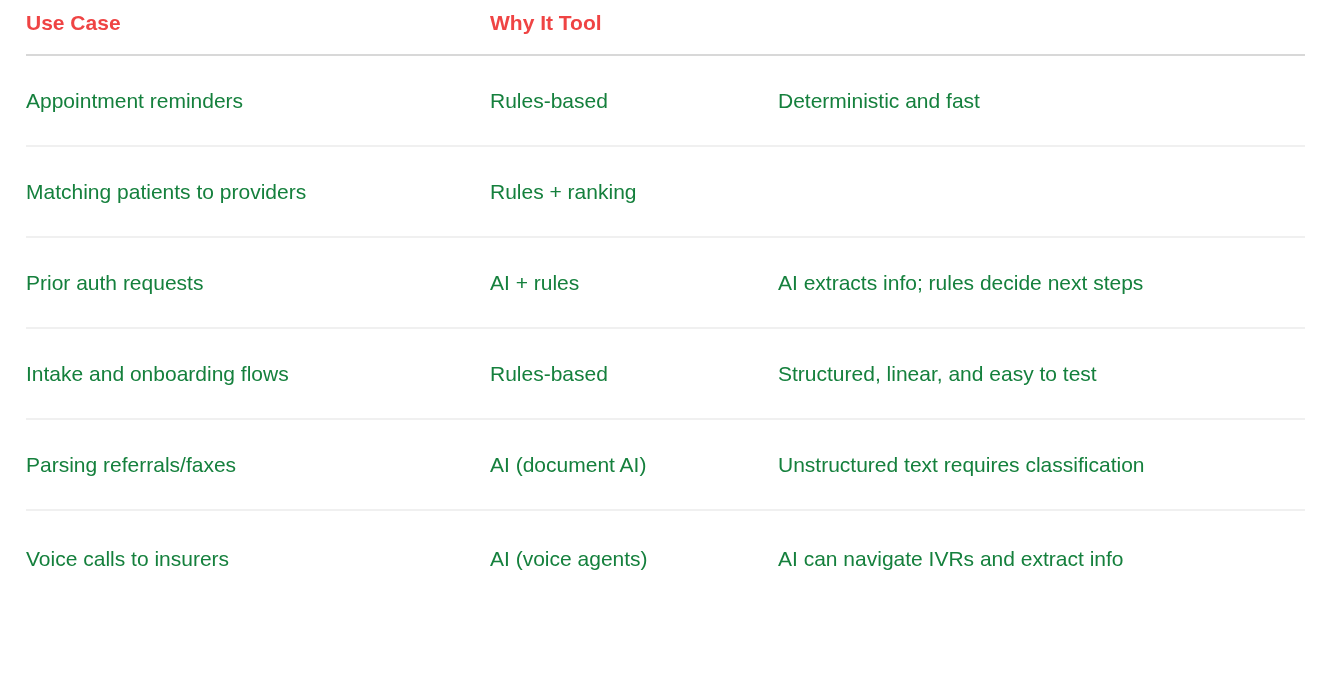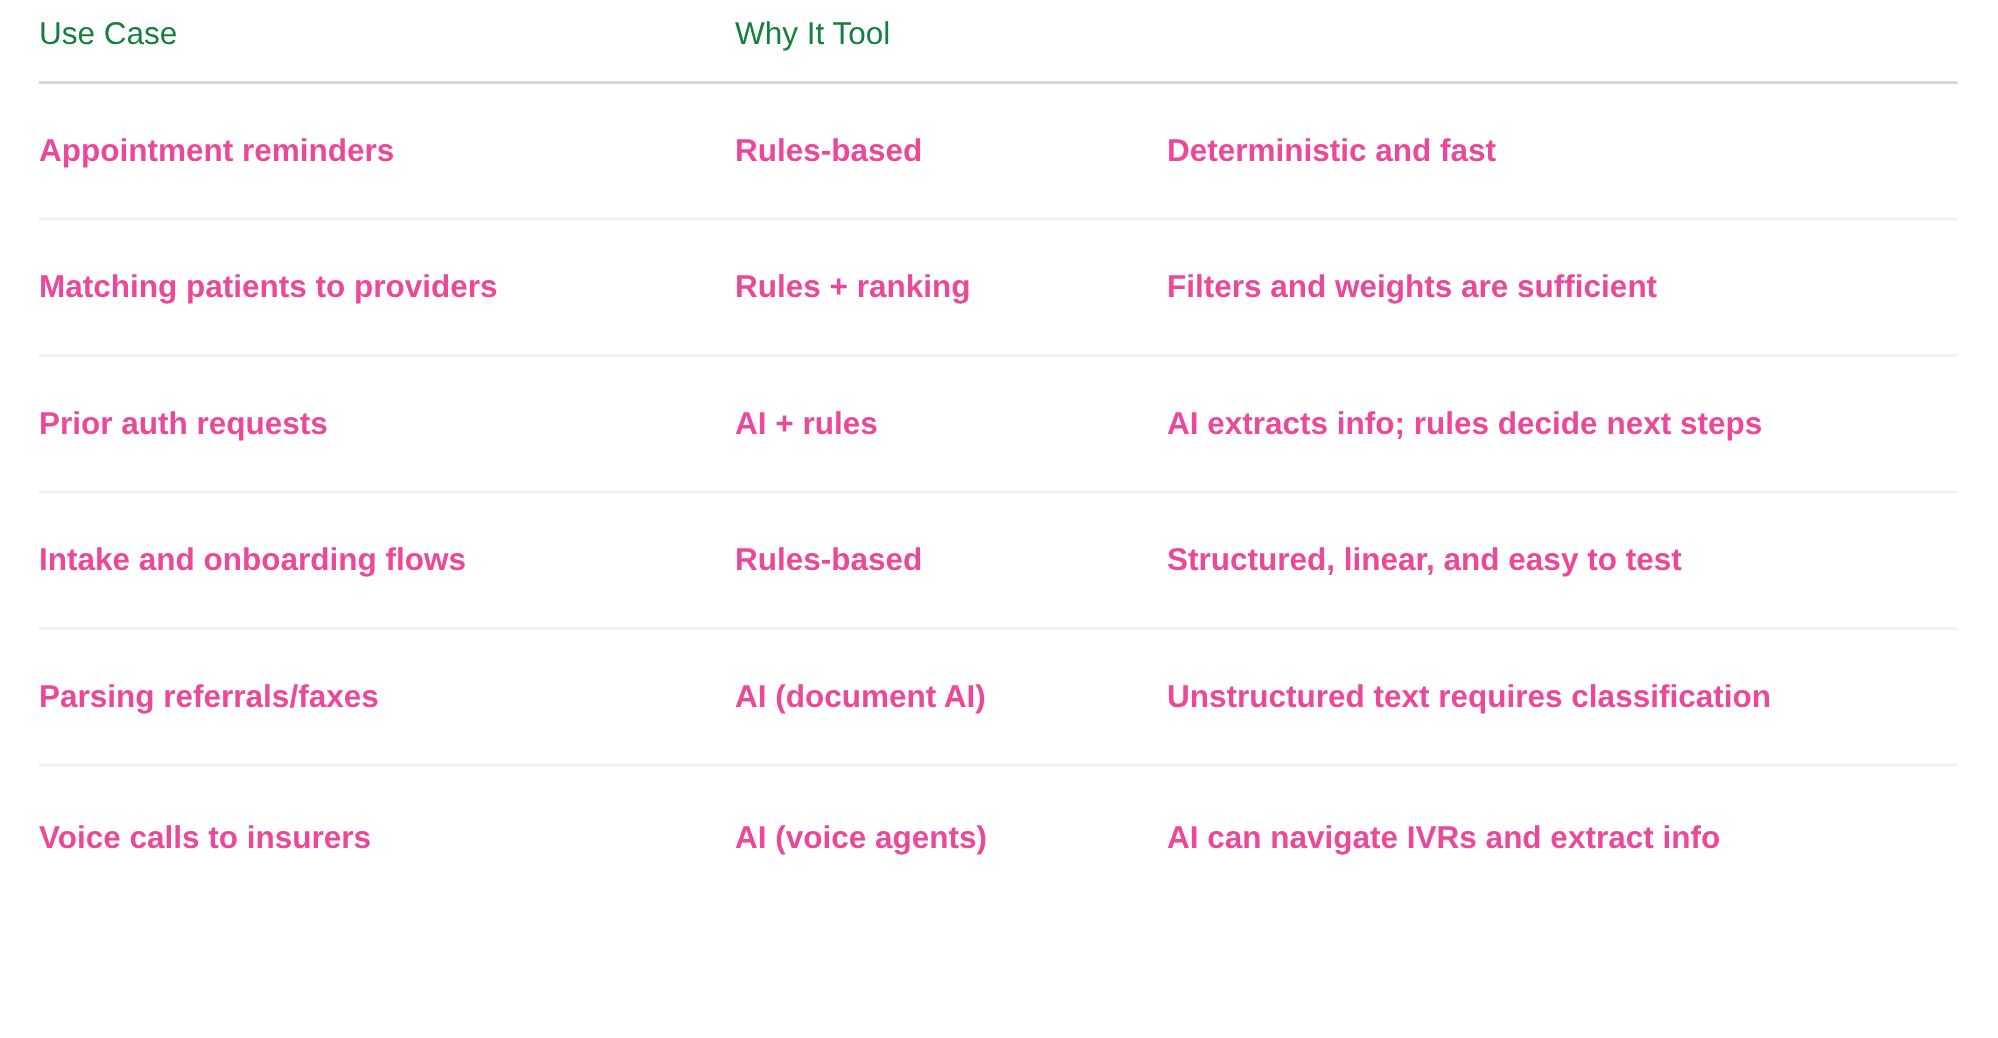--- a/index.html
+++ b/index.html
@@ -31,28 +31,28 @@
     height: 89px;
     border-bottom: 2px solid #f0f0f0;
   }
   .row.body.last {
     border-bottom: none;
     height: 95px;
   }
   .cell {
     font-size: 21px;
     line-height: 28px;
-    font-weight: 700;
-    color: #ec4899;
+    font-weight: 400;
+    color: #15803d;
     white-space: nowrap;
     overflow: hidden;
   }
   .header .cell {
-    font-weight: 400;
-    color: #15803d;
+    font-weight: 700;
+    color: #ef4444;
   }
 </style>
 </head>
 <body>
 
 <div class="table">
 
   <div class="row header">
     <div class="cell">Use Case</div>
     <div class="cell">Why It Tool</div>
@@ -60,21 +60,20 @@
 
   <div class="row body">
     <div class="cell">Appointment reminders</div>
     <div class="cell">Rules-based</div>
     <div class="cell">Deterministic and fast</div>
   </div>
 
   <div class="row body">
     <div class="cell">Matching patients to providers</div>
     <div class="cell">Rules + ranking</div>
-    <div class="cell">Filters and weights are sufficient</div>
   </div>
 
 
   <div class="row body">
     <div class="cell">Prior auth requests</div>
     <div class="cell">AI + rules</div>
     <div class="cell">AI extracts info; rules decide next steps</div>
   </div>
 
   <div class="row body">

